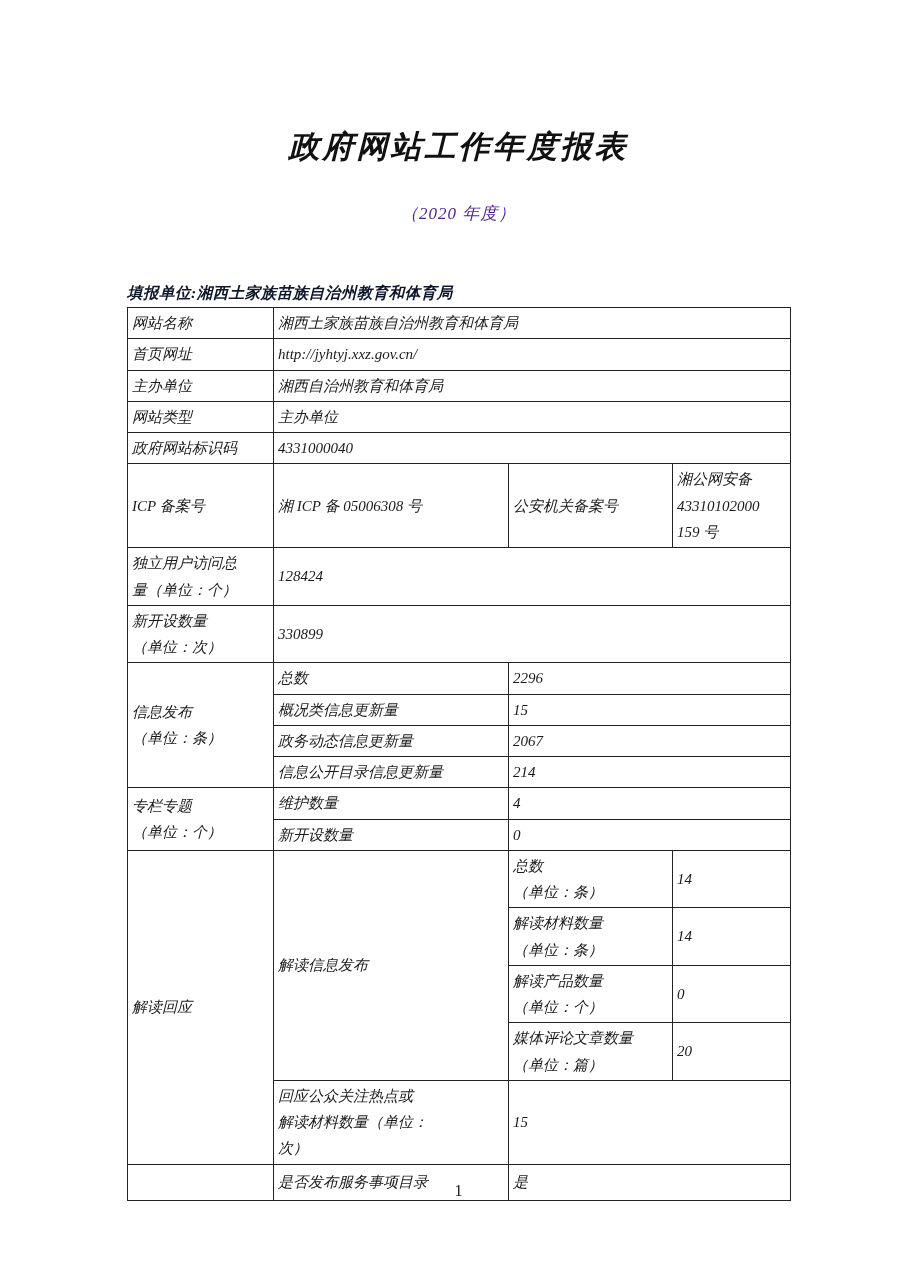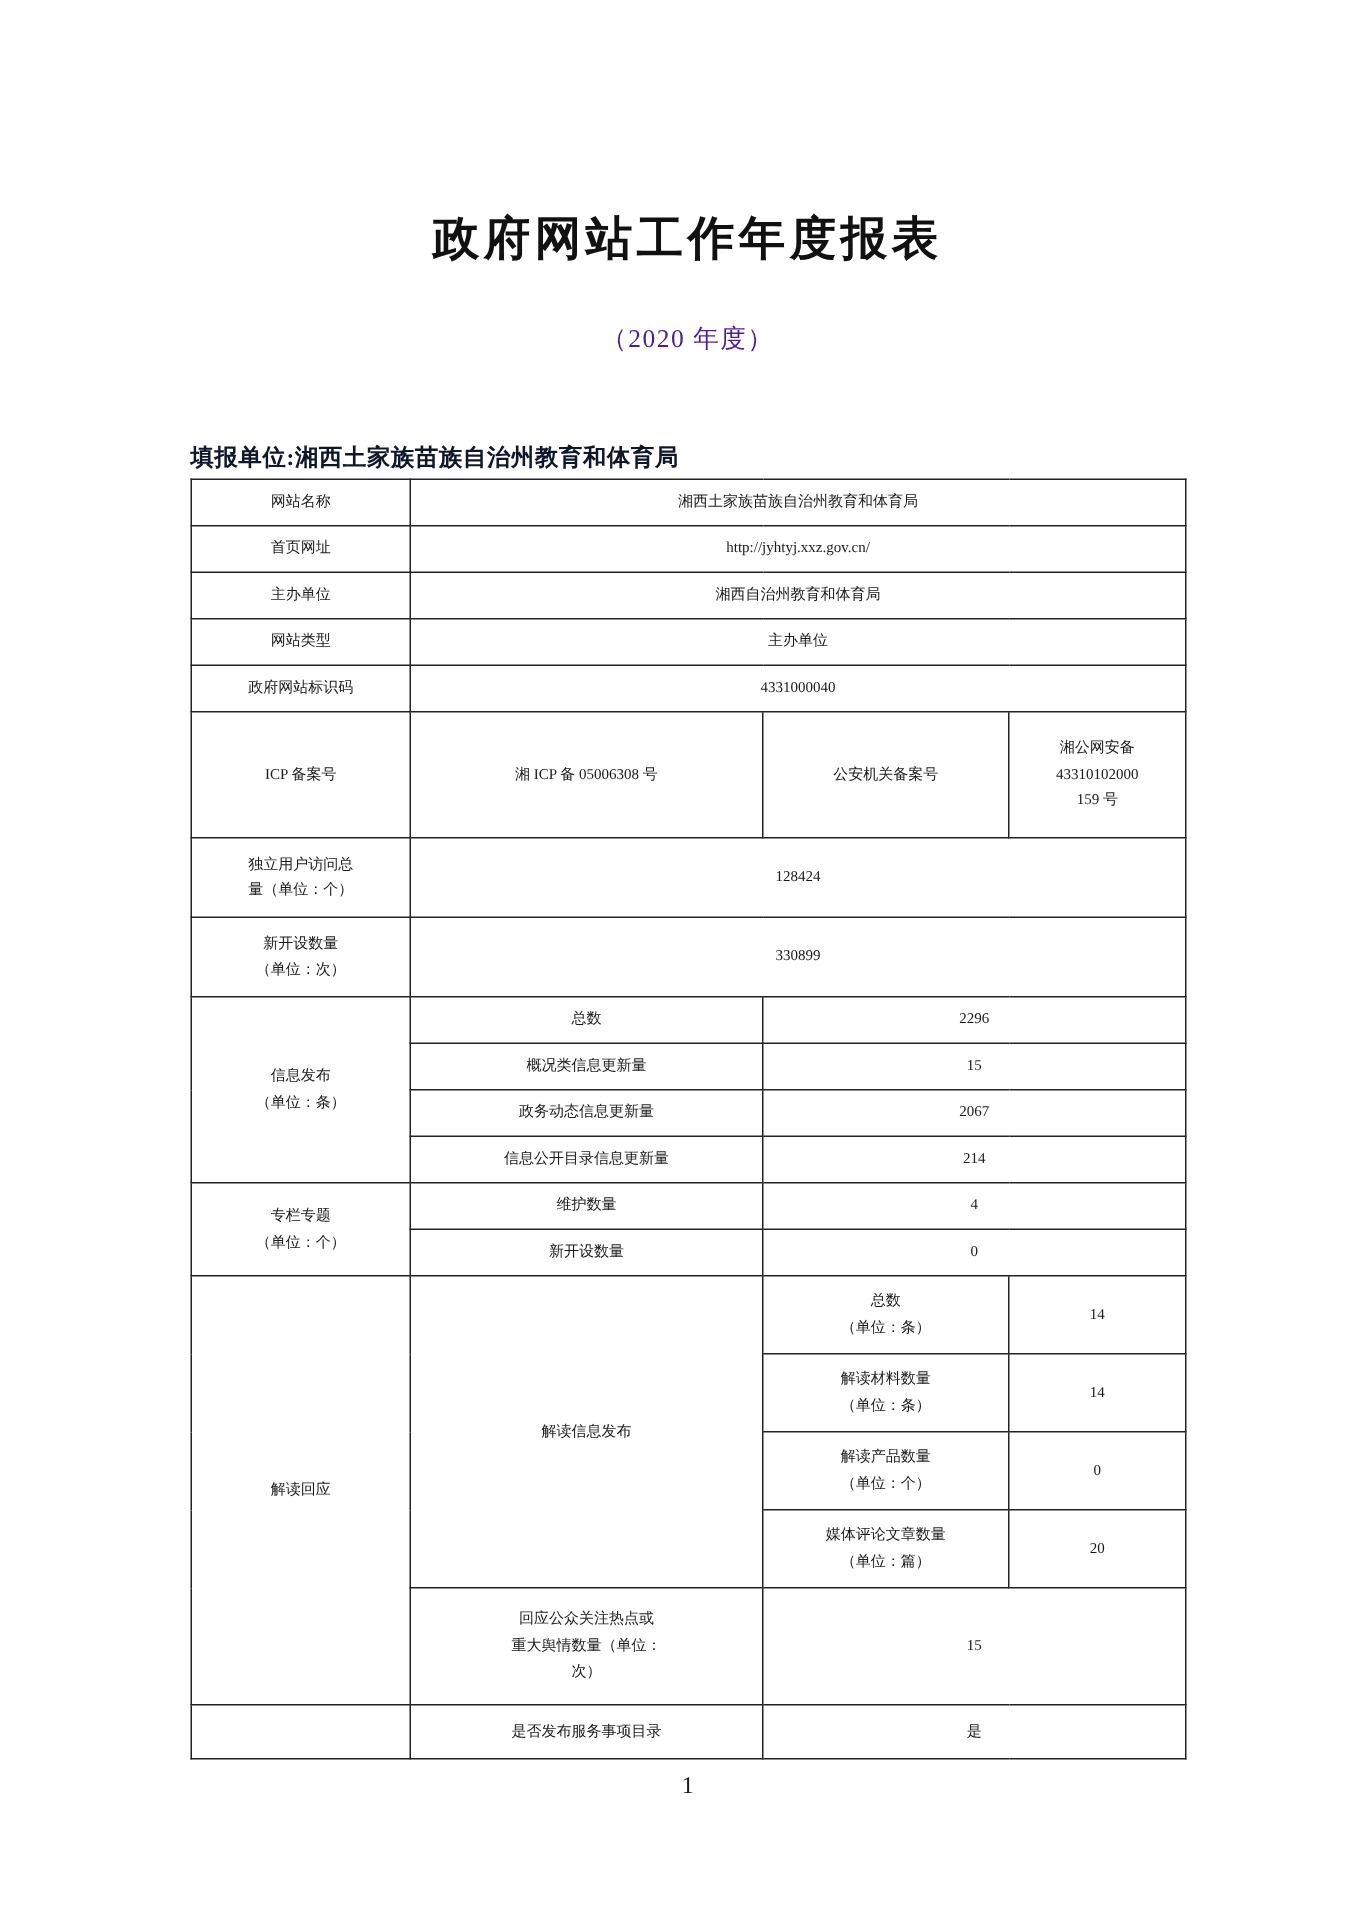--- a/index.html
+++ b/index.html
@@ -10,22 +10,23 @@
   body {
     width: 900px;
     height: 1273px;
     position: relative;
     font-family: "Liberation Serif", "DejaVu Serif", serif;
     color: #1a1a1a;
   }
   .content {
     position: absolute;
     left: 127px;
-    top: 12px;
+    top: 0;
     width: 663px;
+    font-style: italic;
   }
   .doc-title {
     margin: 0;
     padding-top: 126px;
     text-align: center;
     font-size: 31px;
     font-weight: bold;
     letter-spacing: 3px;
     color: #111111;
     font-family: "Liberation Serif", "DejaVu Serif", serif;
@@ -45,23 +46,22 @@
     letter-spacing: 0.5px;
     color: #0f172a;
   }
   table.report {
     border-collapse: collapse;
     table-layout: fixed;
     width: 663px;
   }
   table.report td {
     border: 1px solid #222222;
-    text-align: center;
     vertical-align: middle;
-    font-size: 10px;
+    font-size: 15px;
     line-height: 1.75;
     padding: 2px 4px;
     white-space: pre-line;
     color: #1a1a1a;
     overflow: hidden;
   }
   col.c1 { width: 146px; }
   col.c2 { width: 235px; }
   col.c3 { width: 164px; }
   col.c4 { width: 118px; }
@@ -189,21 +189,21 @@
 （单位：个）</td>
         <td>0</td>
       </tr>
       <tr class="h-interp">
         <td>媒体评论文章数量
 （单位：篇）</td>
         <td>20</td>
       </tr>
       <tr class="h-hot">
         <td>回应公众关注热点或
-重大舆情数量（单位：
+解读材料数量（单位：
 次）</td>
         <td colspan="2">15</td>
       </tr>
 
       <tr class="h-last">
         <td></td>
         <td>是否发布服务事项目录</td>
         <td colspan="2">是</td>
       </tr>
     </tbody>

